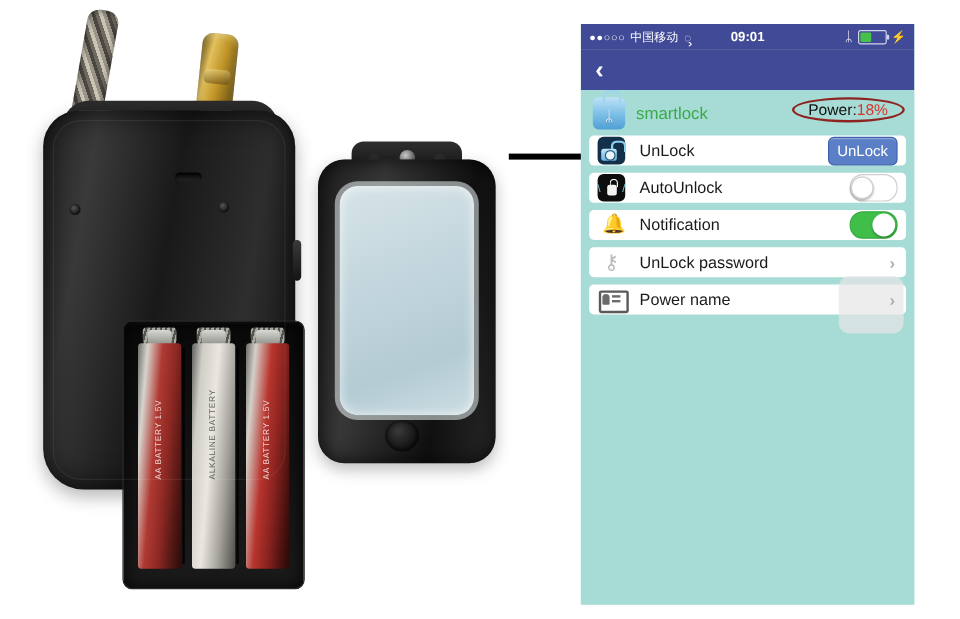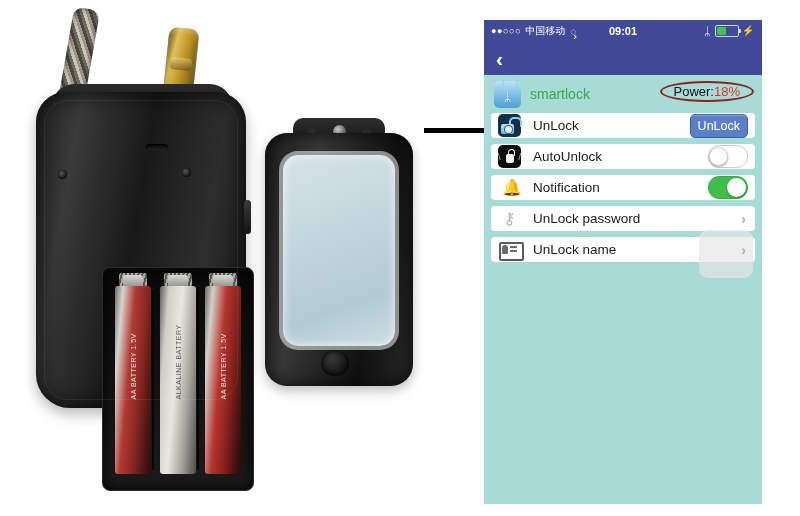--- a/index.html
+++ b/index.html
@@ -377,21 +377,21 @@
         <div class="chev">›</div>
       </div>
 
       <div class="row">
         <div class="ricon ic-card">
           <div class="cardbox"></div>
             <div class="ph"></div>
             <div class="l1"></div>
             <div class="l2"></div>
         </div>
-        <div class="rlabel">UnLock name</div>
+        <div class="rlabel">Power name</div>
         <div class="spacer"></div>
         <div class="press-hl"></div>
         <div class="chev" style="position:relative;z-index:2;">›</div>
       </div>
 
     </div>
   </div>
 </div>
 
 </body></html>

